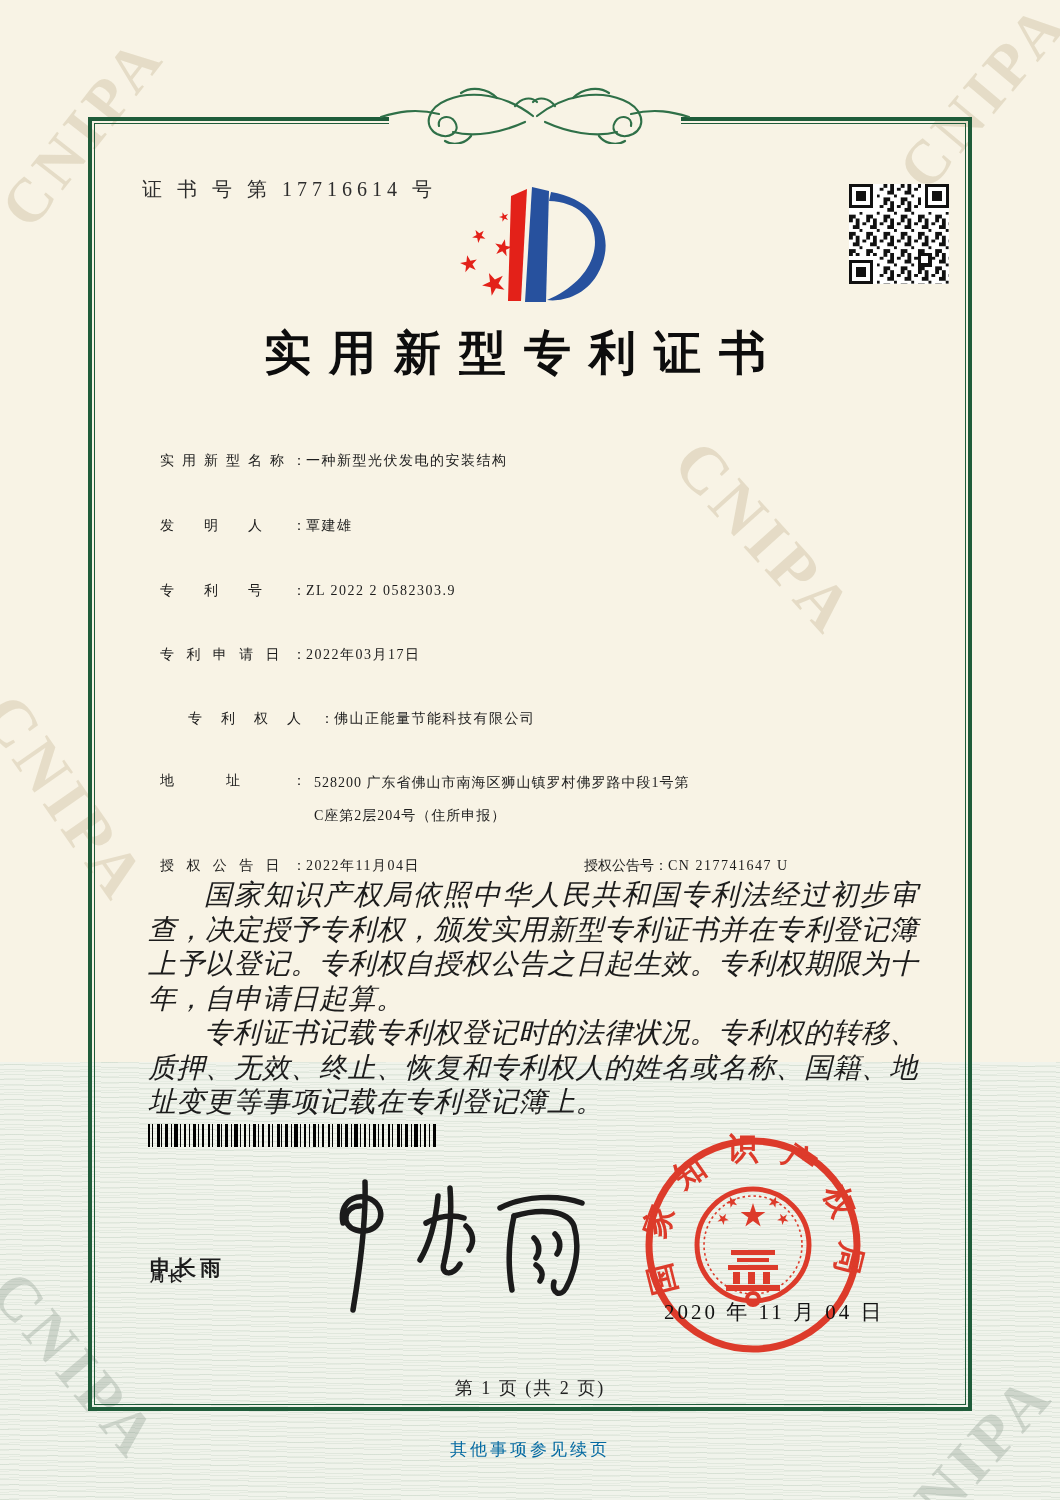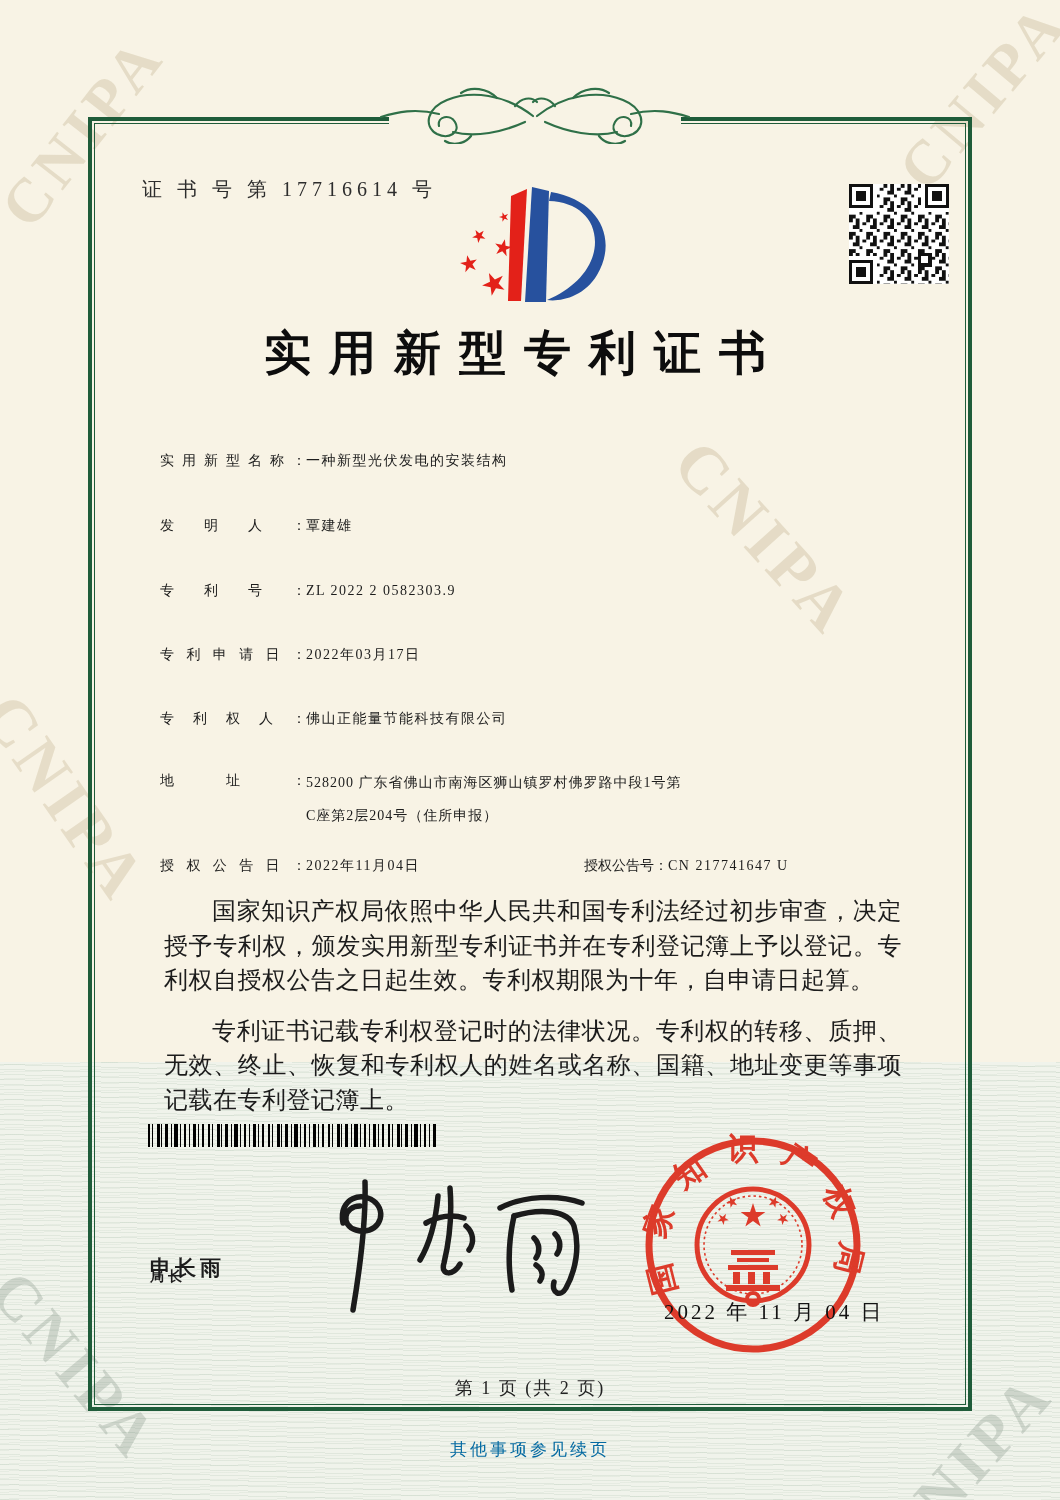--- a/index.html
+++ b/index.html
@@ -39,26 +39,26 @@
 
   .logo{position:absolute;left:448px;top:180px;width:195px;height:130px;}
   .qr{position:absolute;left:849px;top:184px;width:100px;height:100px;}
 
   .title{position:absolute;left:88px;right:100px;top:322px;text-align:center;
          font-size:47px;font-weight:700;letter-spacing:18px;color:#0d0d0d;}
 
   .row{position:absolute;left:160px;display:flex;font-size:14px;line-height:30px;white-space:nowrap;}
   .flabel{display:inline-block;width:146px;text-align:justify;text-align-last:justify;flex:0 0 146px;}
   .fvalue{letter-spacing:1.5px;}
-  .addr-block{white-space:normal;width:580px;line-height:33px;letter-spacing:1px;}
+  .addr-block{white-space:normal;width:580px;line-height:33px;letter-spacing:1px;margin-left:8px;}
   .gap1{display:inline-block;width:278px;letter-spacing:1.5px;}
 
   .body-text{position:absolute;left:148px;top:878px;width:770px;}
-  .body-text p{margin:16px;font-size:24px;line-height:34.5px;text-indent:2em;text-align:justify;
-               letter-spacing:0.5px;}
+  .body-text p{margin:0;font-size:28px;line-height:34.5px;text-indent:2em;text-align:justify;
+               letter-spacing:0.5px;font-style:italic;}
 
   .barcode{position:absolute;left:148px;top:1124px;width:290px;height:23px;
     background:repeating-linear-gradient(90deg,
       #000 0 2px, rgba(0,0,0,0) 2px 4px,
       #000 4px 5px, rgba(0,0,0,0) 5px 9px,
       #000 9px 12px, rgba(0,0,0,0) 12px 13px,
       #000 13px 14px, rgba(0,0,0,0) 14px 17px,
       #000 17px 20px, rgba(0,0,0,0) 20px 23px,
       #000 23px 24px, rgba(0,0,0,0) 24px 26px,
       #000 26px 30px, rgba(0,0,0,0) 30px 32px,
@@ -189,21 +189,21 @@
       <span class="fvalue">覃建雄</span>
     </div>
     <div class="row" style="top:576px;">
       <span class="flabel">专利号：</span>
       <span class="fvalue">ZL 2022 2 0582303.9</span>
     </div>
     <div class="row" style="top:640px;">
       <span class="flabel">专利申请日：</span>
       <span class="fvalue">2022年03月17日</span>
     </div>
-    <div class="row" style="top:704px;">
+    <div class="row" style="top:704px;margin-left:28px;">
       <span class="flabel">专利权人：</span>
       <span class="fvalue">佛山正能量节能科技有限公司</span>
     </div>
     <div class="row" style="top:766px;">
       <span class="flabel">地址：</span>
       <span class="addr-block">
         <span>528200 广东省佛山市南海区狮山镇罗村佛罗路中段1号第</span><br>
         <span>C座第2层204号（住所申报）</span>
       </span>
     </div>
@@ -264,19 +264,19 @@
           <rect x="88" y="133" width="50" height="5"></rect>
           <rect x="93" y="140" width="7" height="12"></rect>
           <rect x="108" y="140" width="7" height="12"></rect>
           <rect x="123" y="140" width="7" height="12"></rect>
           <rect x="86" y="153" width="54" height="6"></rect>
         </g>
         <circle cx="113" cy="167" r="6" fill="none" stroke="#dc2e1d" stroke-width="4"></circle>
       </g>
     </svg>
 
-    <div class="seal-date">2022 年 11 月 04 日</div>
+    <div class="seal-date">2020 年 11 月 04 日</div>
 
     <div class="page-no">第 1 页 (共 2 页)</div>
     <div class="footer-note">其他事项参见续页</div>
 
   </div>
 </div>
 
 </body></html>

